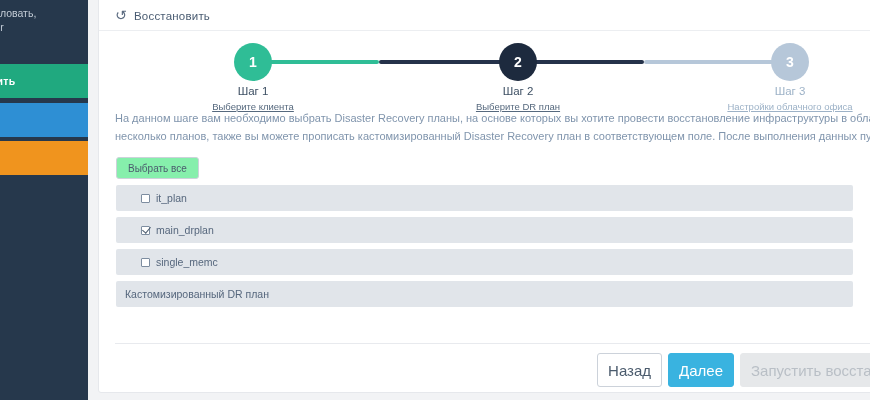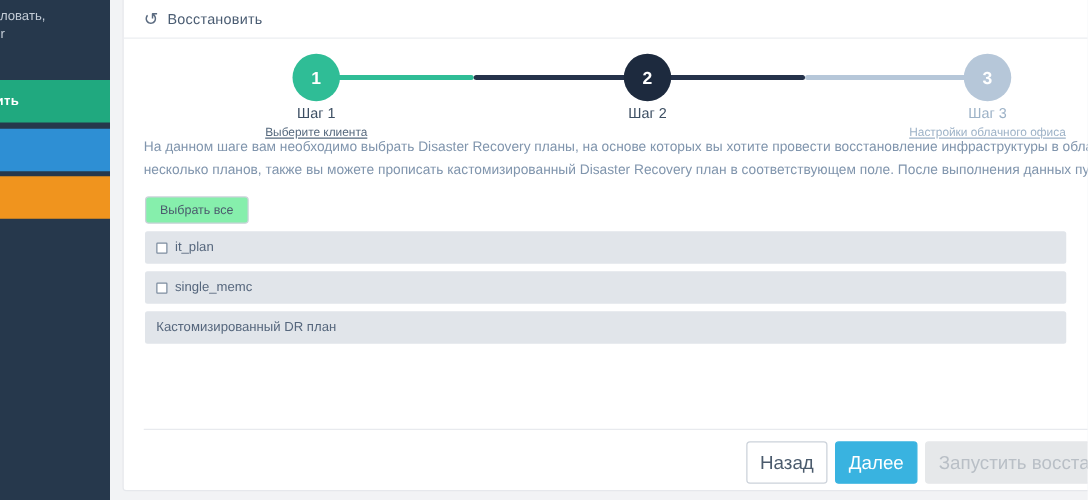--- a/index.html
+++ b/index.html
@@ -166,21 +166,21 @@
 
   
   .plan-list {
     position: absolute; left: 17px; top: 192px;
     width: 737px;
   }
   .plan-row {
     height: 26px;
     background: #e1e5ea;
     display: flex; align-items: center;
-    padding-left: 9px;
+    padding-left: 25px;
     margin-bottom: 6px;
     border-radius: 2px;
     cursor: pointer;
   }
   .cb {
     display: inline-block;
     width: 9px; height: 9px;
     border: 1px solid #7d8da0;
     background: #ffffff;
     margin-right: 6px;
@@ -284,38 +284,43 @@
       <div class="step s3">
         <div class="bubble">3</div>
       </div>
 
       <div class="step-labels s1">
         <div class="step-title">Шаг 1</div>
         <div class="step-sub">Выберите клиента</div>
       </div>
       <div class="step-labels s2">
         <div class="step-title">Шаг 2</div>
+        <div class="step-sub">Выберите DR план</div>
       </div>
       <div class="step-labels s3">
         <div class="step-title">Шаг 3</div>
         <div class="step-sub">Настройки облачного офиса</div>
       </div>
     </div>
 
     <div class="desc">
       <span>На данном шаге вам необходимо выбрать Disaster Recovery планы, на основе которых вы хотите провести восстановление инфраструктуры в облачный офис. Выберите один или</span>
       <span>несколько планов, также вы можете прописать кастомизированный Disaster Recovery план в соответствующем поле. После выполнения данных пунктов, нажмите кнопку 'Далее'.</span>
     </div>
 
     <div class="btn-selectall">Выбрать все</div>
 
     <div class="plan-list">
       <div class="plan-row">
         <span class="cb"></span>
         <span class="plan-label">it_plan</span>
+      </div>
+      <div class="plan-row">
+        <span class="cb checked"></span>
+        <span class="plan-label">main_drplan</span>
       </div>
       <div class="plan-row">
         <span class="cb"></span>
         <span class="plan-label">single_memc</span>
       </div>
       <div class="plan-row custom">
         <span class="plan-label">Кастомизированный DR план</span>
       </div>
     </div>
 

